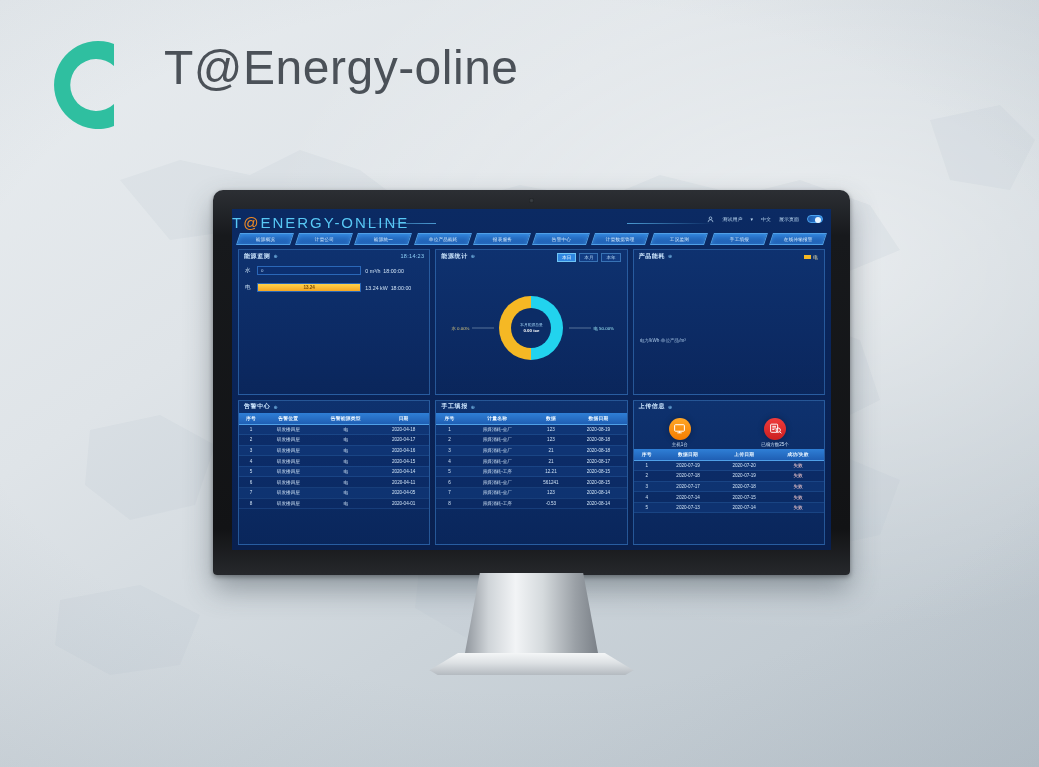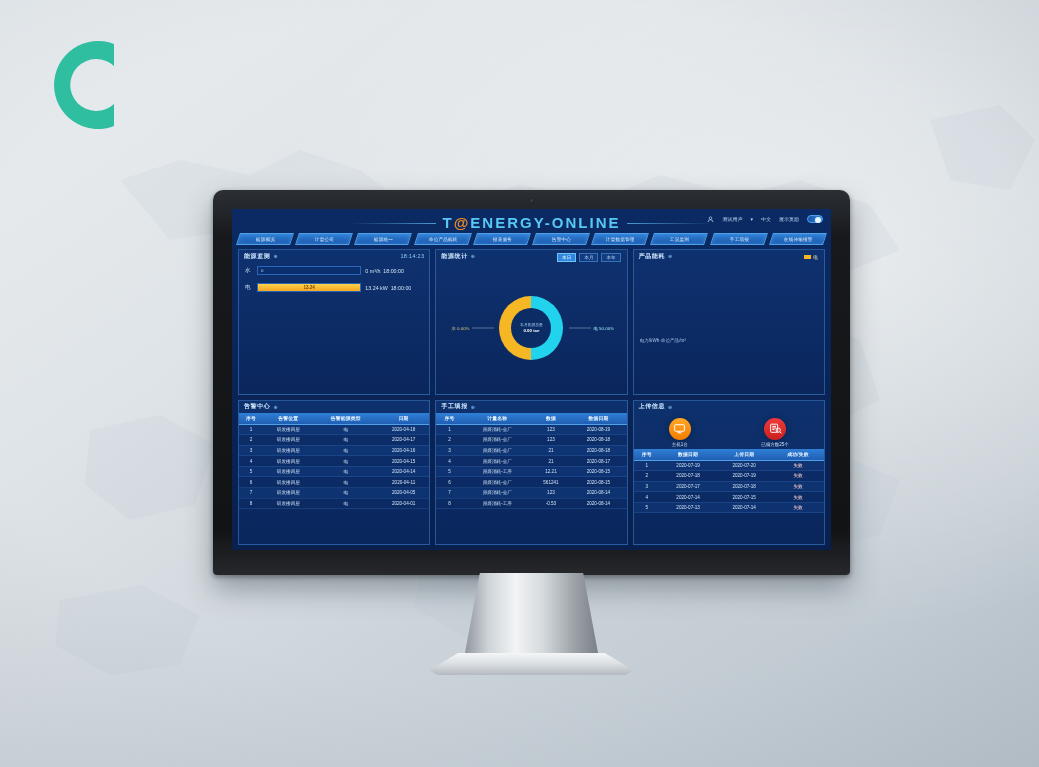--- a/index.html
+++ b/index.html
@@ -66,22 +66,22 @@
     position:absolute; left:50%; top:463px; margin-left:-102px;
     width:204px; height:22px;
     background:linear-gradient(180deg,#f4f6f7 0%,#dde1e4 45%,#b4bac0 100%);
     border-radius:4px/8px;
     clip-path:polygon(14% 0,86% 0,100% 78%,96% 100%,4% 100%,0 78%);
     box-shadow:0 5px 10px rgba(90,100,110,.35);
   }
 
   
   .dash-title{
-    position:absolute; left:0; right:0; top:5px; text-align:center;
-    font-size:15px; font-weight:700; color:#58c8f5; letter-spacing:2px;
+    position:absolute; left:0; right:0; top:5px; text-align:left;
+    font-size:15px; font-weight:400; color:#58c8f5; letter-spacing:2px;
   }
   .dash-title .at{ color:#f08a24; }
   .title-rule{
     position:absolute; top:14px; height:1px;
     background:linear-gradient(90deg,rgba(70,160,220,0),rgba(90,180,235,.8));
   }
   .title-rule.l{ left:118px; width:86px; }
   .title-rule.r{ left:395px; width:86px; transform:scaleX(-1); }
 
   .userbar{
@@ -250,20 +250,21 @@
     <path d="M420 560 L500 545 L560 575 L540 630 L470 640 L415 608 Z"></path>
   </g>
 </svg>
 <div class="vignette"></div>
 
 <div class="headline">
   <svg class="logo-c" viewBox="0 0 72 110">
     <path d="M62 14 A44 44 0 1 0 62 96 L62 74 A26 26 0 1 1 62 36 Z" fill="#2fbfa0"></path>
     <path d="M30 40 L62 40 L62 74 L44 74 A22 22 0 0 1 30 56 Z" fill="#3fd0b0" opacity="0"></path>
   </svg>
+  <div class="title-en">T@Energy-oline</div>
 </div>
 
 <div class="monitor">
   <div class="bezel">
     <div class="webcam"></div>
     <div class="screen">
 
       <div class="title-rule l"></div>
       <div class="title-rule r"></div>
       <div class="dash-title"><span>T</span><span class="at">@</span><span>ENERGY-ONLINE</span></div>

